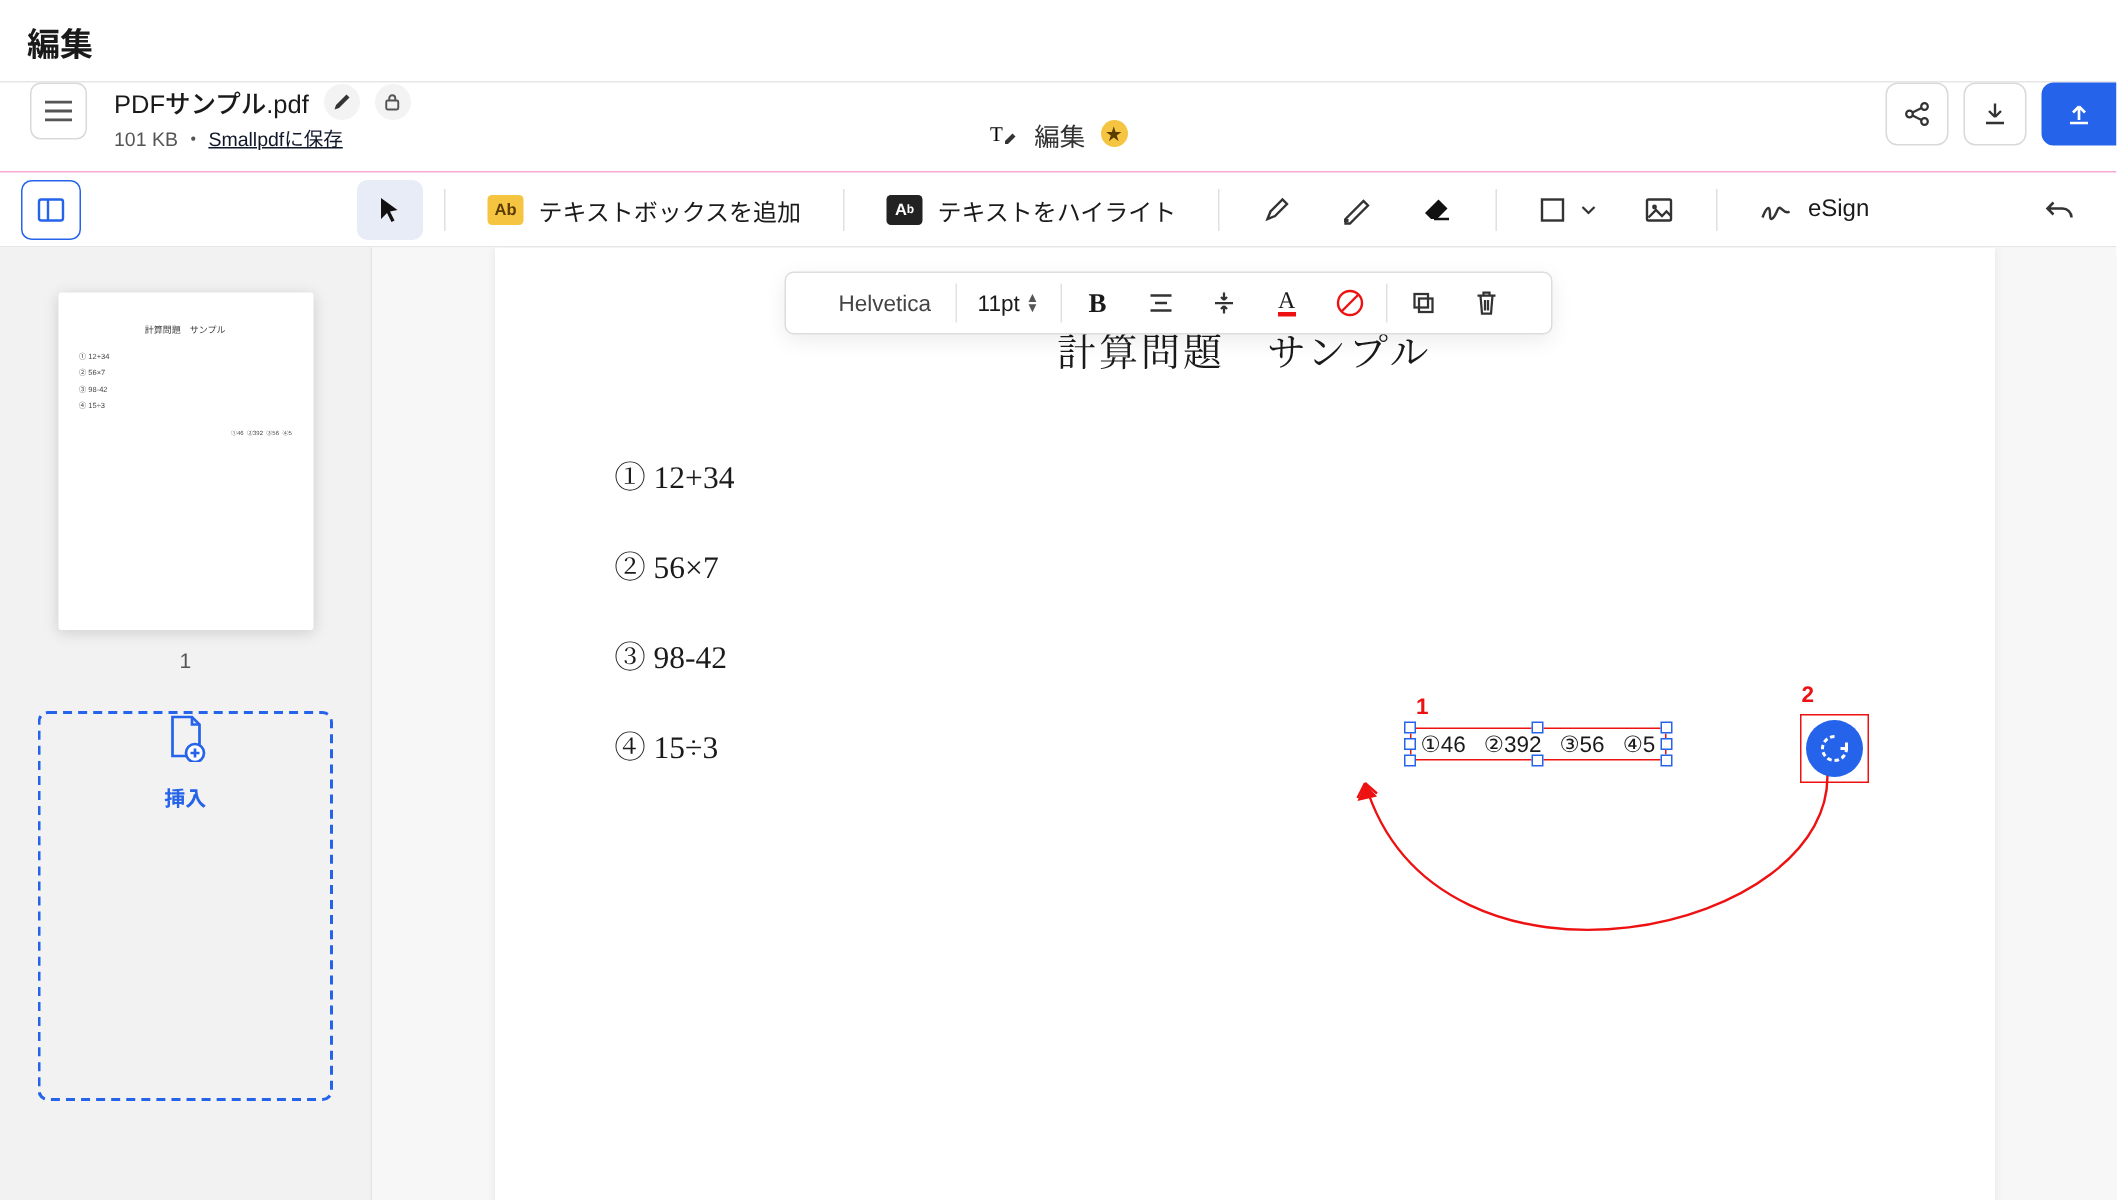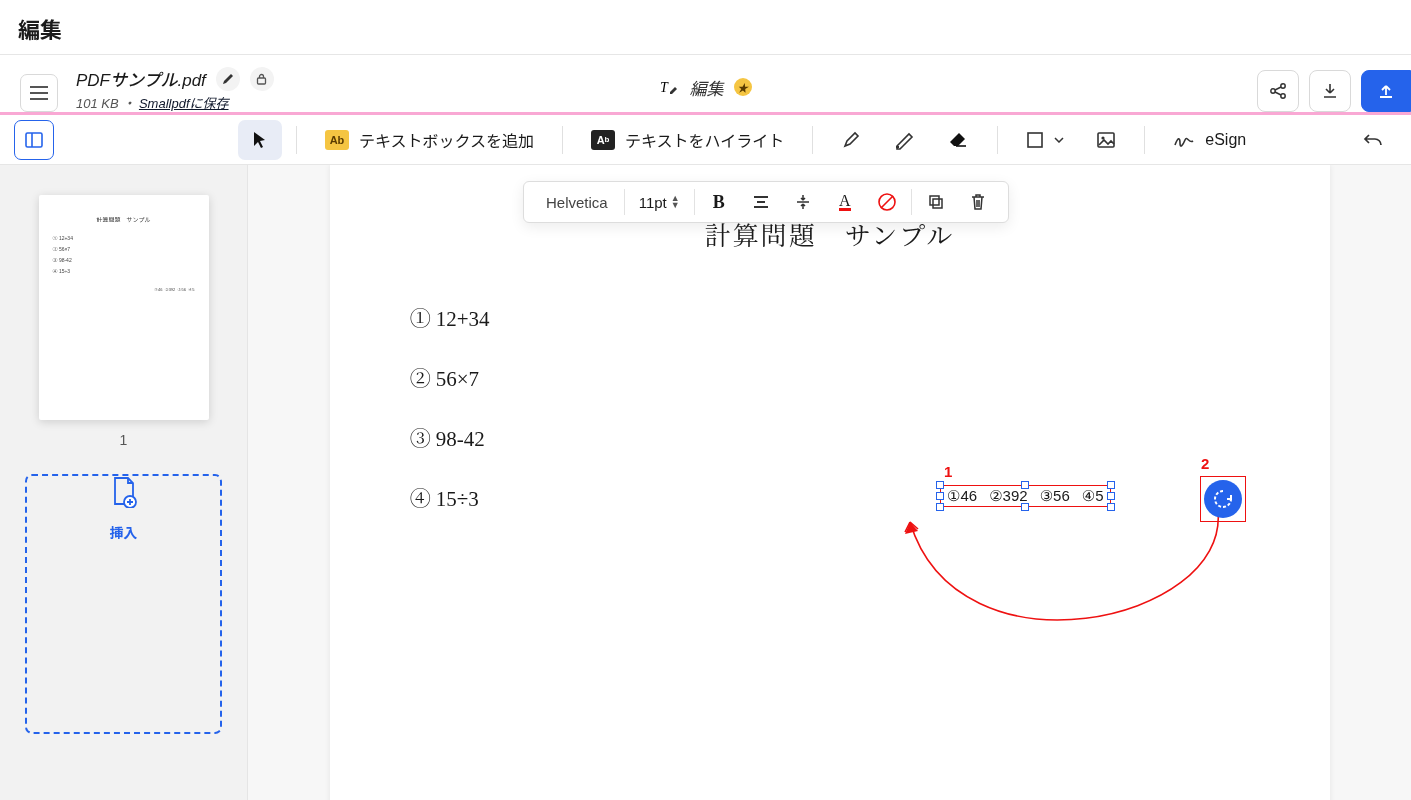--- a/index.html
+++ b/index.html
@@ -20,25 +20,24 @@
   .page-title {
     font-size: 22px;
     font-weight: 700;
     padding: 12px 18px 10px;
     border-bottom: 1px solid #e6e6e6;
   }
 
   
   .header {
     display: flex;
-    align-items: flex-end;
+    align-items: flex-start;
     height: 60px;
-    border-bottom: 3px solid #f9a8d4;
+    border-bottom: 1px solid #f9a8d4;
     position: relative;
-    font-style: italic;
   }
   .menu-btn {
     width: 38px; height: 38px;
     border-radius: 7px;
     display: flex; align-items: center; justify-content: center;
     margin-left: 20px;
     border: 1px solid #d9d9d9;
     cursor: pointer;
   }
   .file-block { margin-left: 18px; }
@@ -132,21 +131,21 @@
   
   .font-bar {
     position: absolute;
     left: 523px; top: 181px;
     height: 42px;
     background:#fff;
     border:1px solid #ddd;
     border-radius:6px;
     box-shadow: 0 4px 14px rgba(0,0,0,.08);
     display:flex;align-items:center;
-    padding:0 12px;
+    padding:0 25px;
     gap:6px;
     z-index: 40;
   }
   .font-bar .cell {
     display:flex;align-items:center;justify-content:center;
     width:36px;height:34px;border-radius:5px;cursor:pointer;
   }
   .font-bar .divider {width:1px;height:26px;background:#e2e2e2;}
   .font-name { padding:0 10px;font-size:15px;color:#444;cursor:pointer; }
   .font-size { display:flex;align-items:center;gap:4px;padding:0 8px;font-size:15px;cursor:pointer;}

